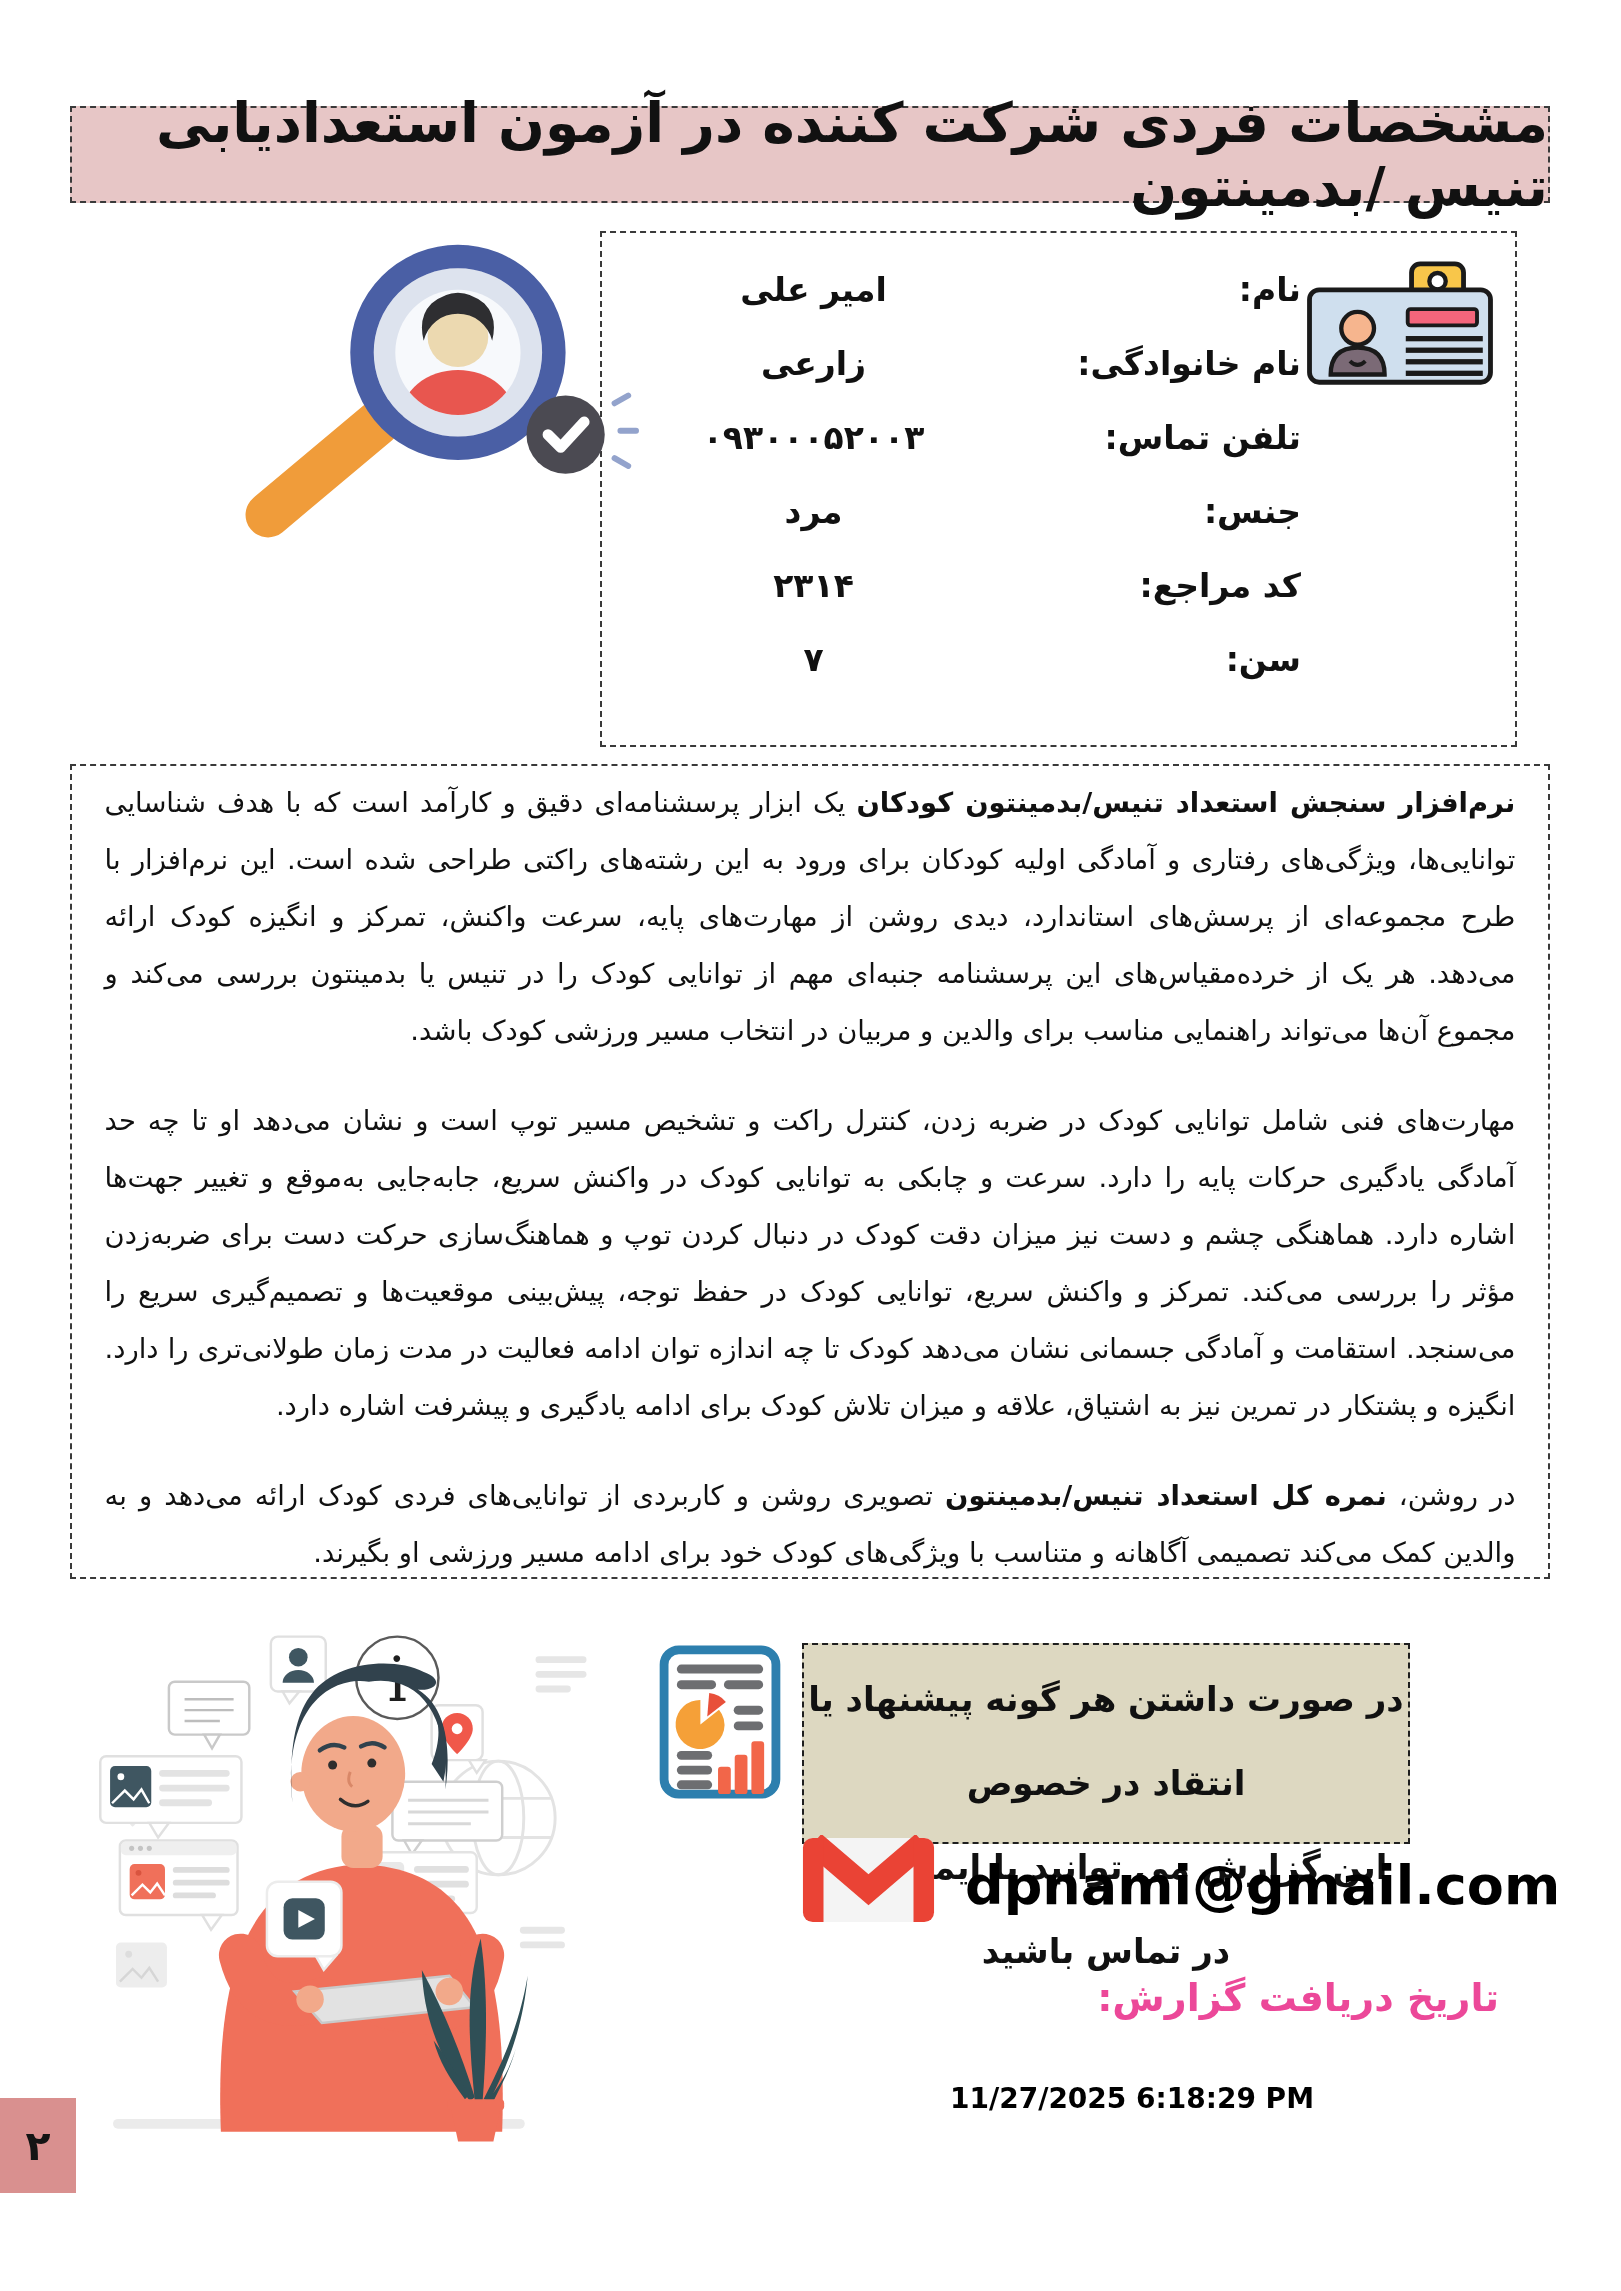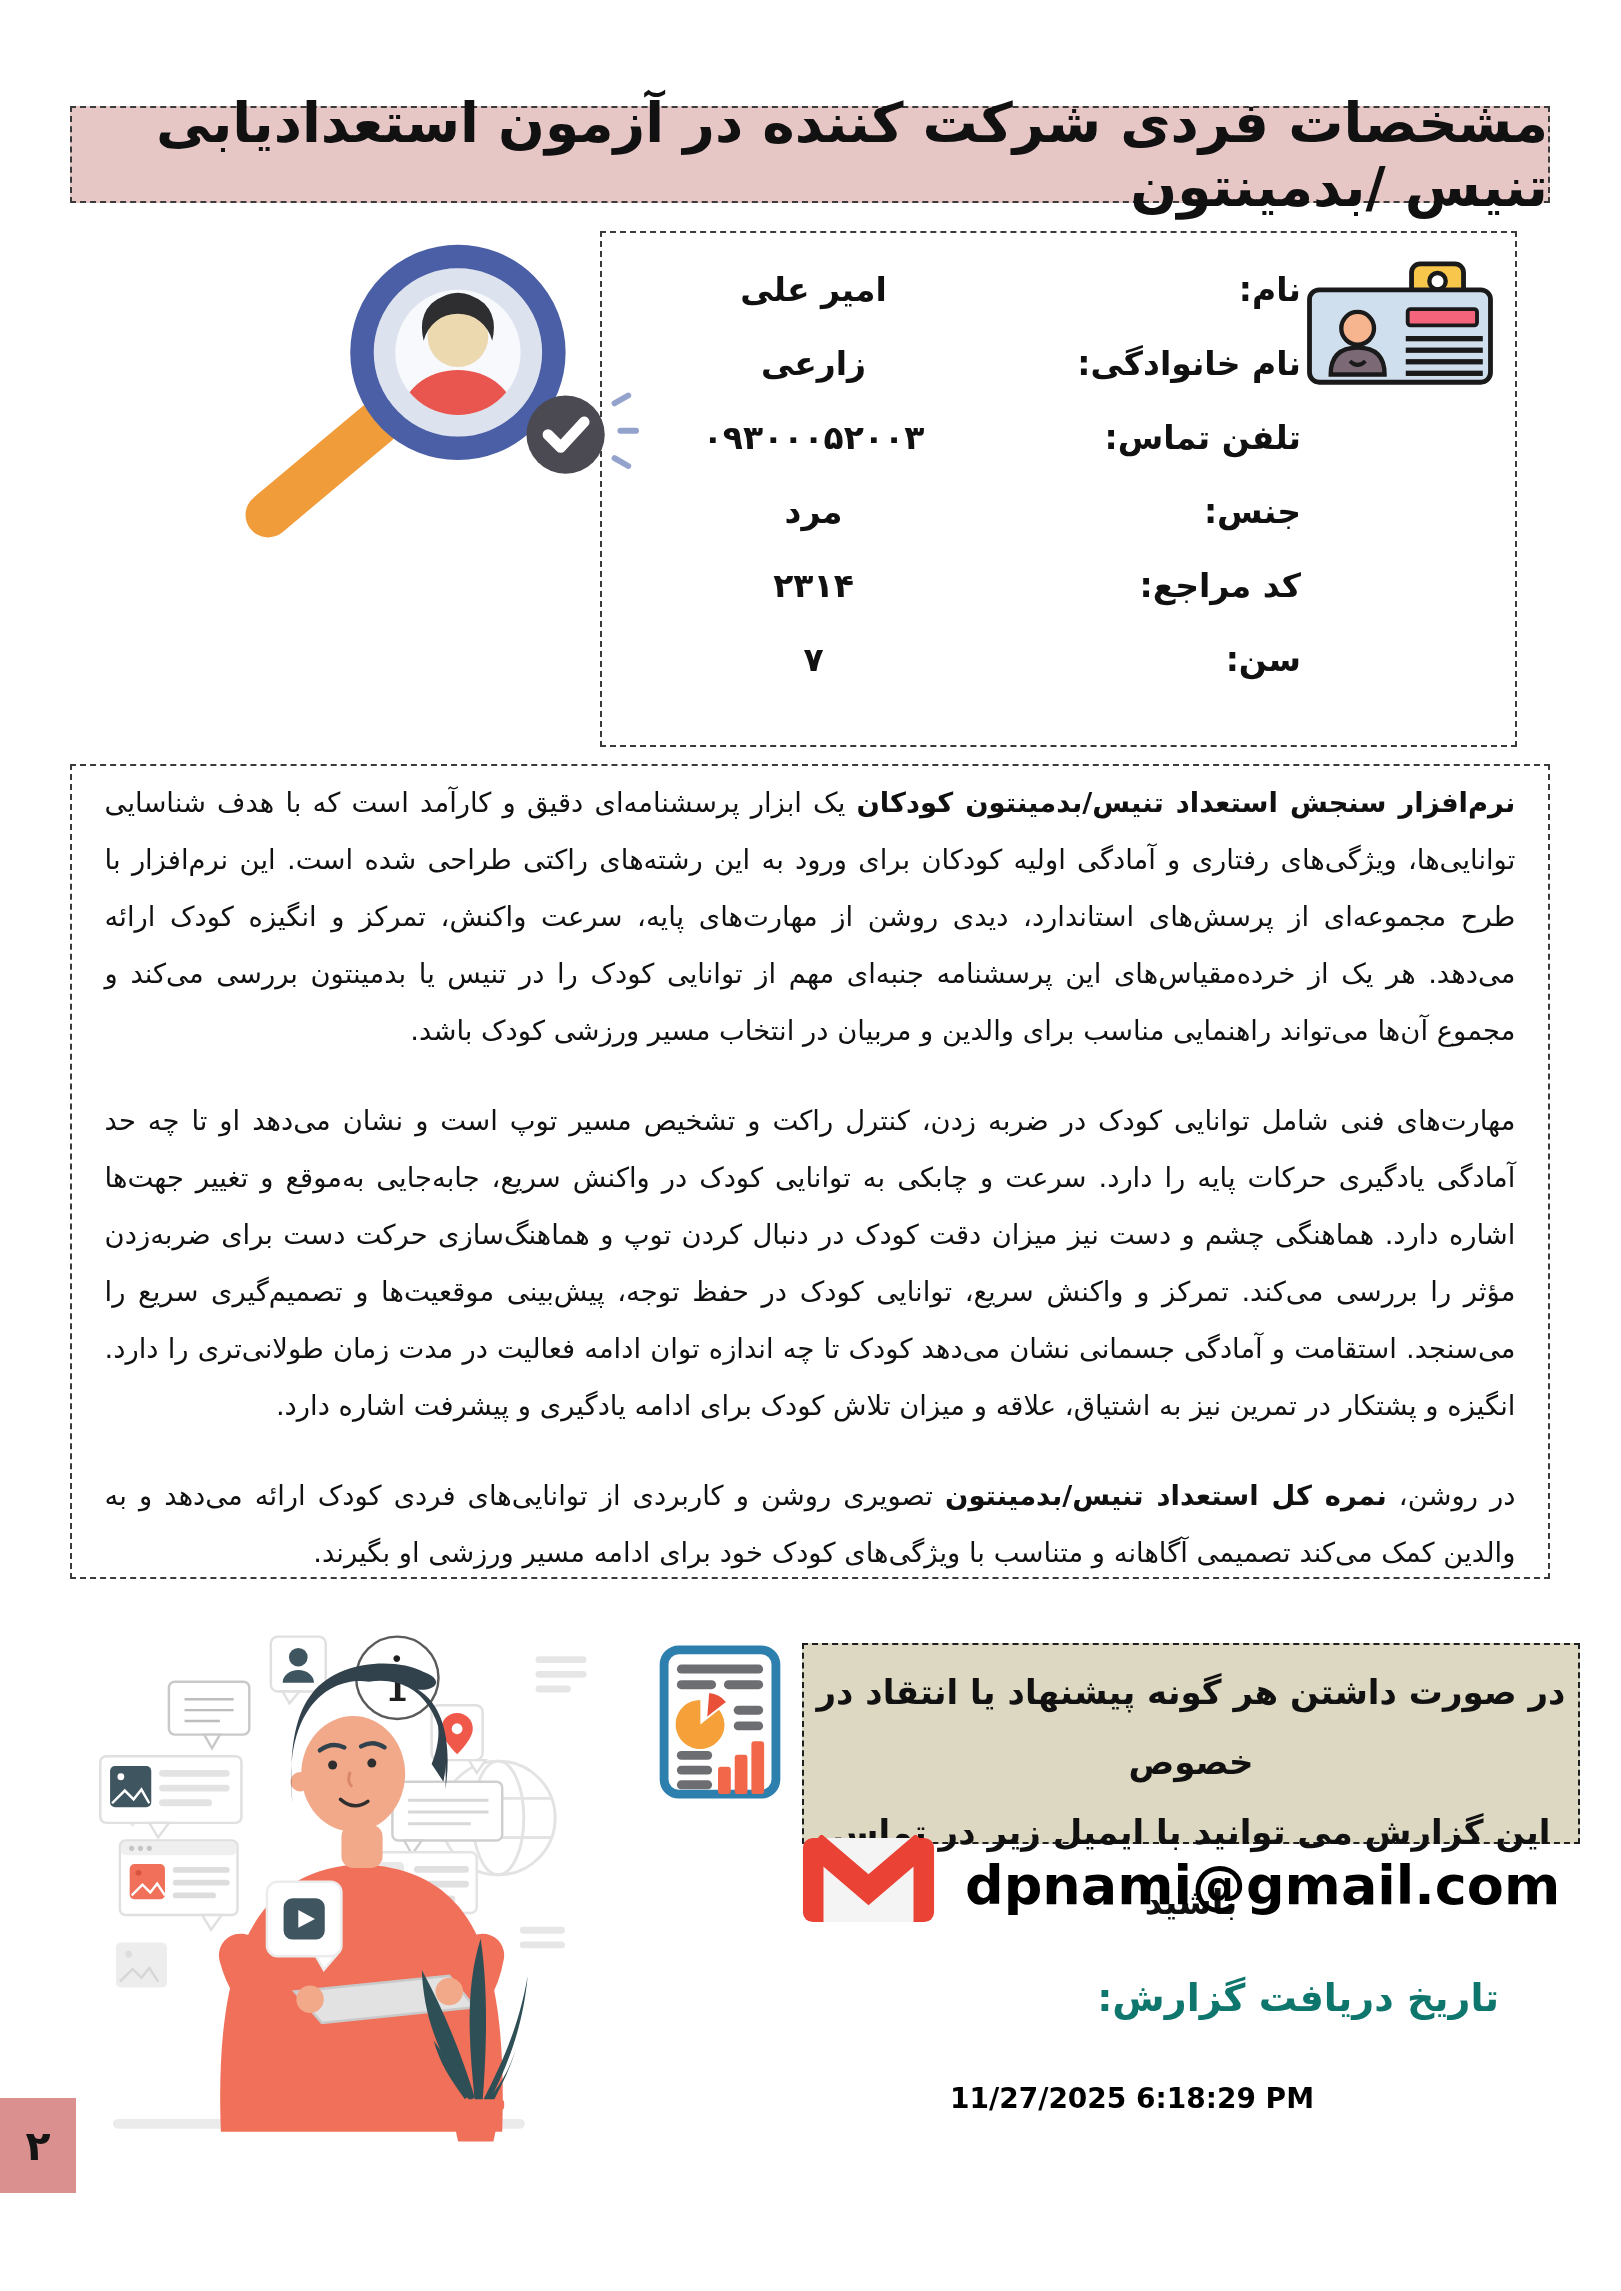--- a/index.html
+++ b/index.html
@@ -38,28 +38,28 @@
     position:absolute; left:70px; top:764px; width:1480px; height:815px;
     border:2px dashed #3a3a3a; box-sizing:border-box; background:#fff;
     padding:7.8px 19.6px; direction:rtl; text-align:justify;
     font-size:27.4px; line-height:57px;
   }
   .text-block p{margin:0 13px 33px;}
   .lead{font-weight:bold;}
   .illustration{position:absolute; left:59px; top:1617px; width:608px; height:647px;}
   .chart-icon{position:absolute; left:659px; top:1645px; width:122px; height:154px;}
   .feedback-box{
-    position:absolute; left:802px; top:1643px; width:778px; height:201px;
+    position:absolute; left:802px; top:1643px; width:608px; height:201px;
     box-sizing:border-box; background:var(--feedback-bg); border:2px dashed #1e1e1e;
-    direction:rtl; text-align:center; font-weight:bold; font-size:34px; line-height:70px;
+    direction:rtl; text-align:center; font-weight:bold; font-size:34px; line-height:84px;
     padding-top:11.8px;
   }
   .gmail-icon{position:absolute; left:799px; top:1835px; width:139px; height:90px;}
   .email{position:absolute; left:965px; top:1854px; font-size:54px; font-weight:bold; color:#000; direction:ltr;}
-  .date-label{position:absolute; right:122px; top:1976px; font-size:38px; font-weight:bold; direction:rtl; color:#0f766e;}
+  .date-label{position:absolute; right:122px; top:1976px; font-size:38px; font-weight:bold; direction:rtl; color:#ec4899;}
   .timestamp{position:absolute; left:877px; top:2082px; width:510px; text-align:center; font-size:28px; font-weight:bold; color:#000; direction:ltr;}
   .page-badge{
     position:absolute; left:0; top:2098px; width:76px; height:95px;
     background:var(--page-badge-bg); display:flex; align-items:center; justify-content:center;
     font-size:41px; font-weight:bold; color:#141414;
   }
 </style>
 </head>
 <body>
 

